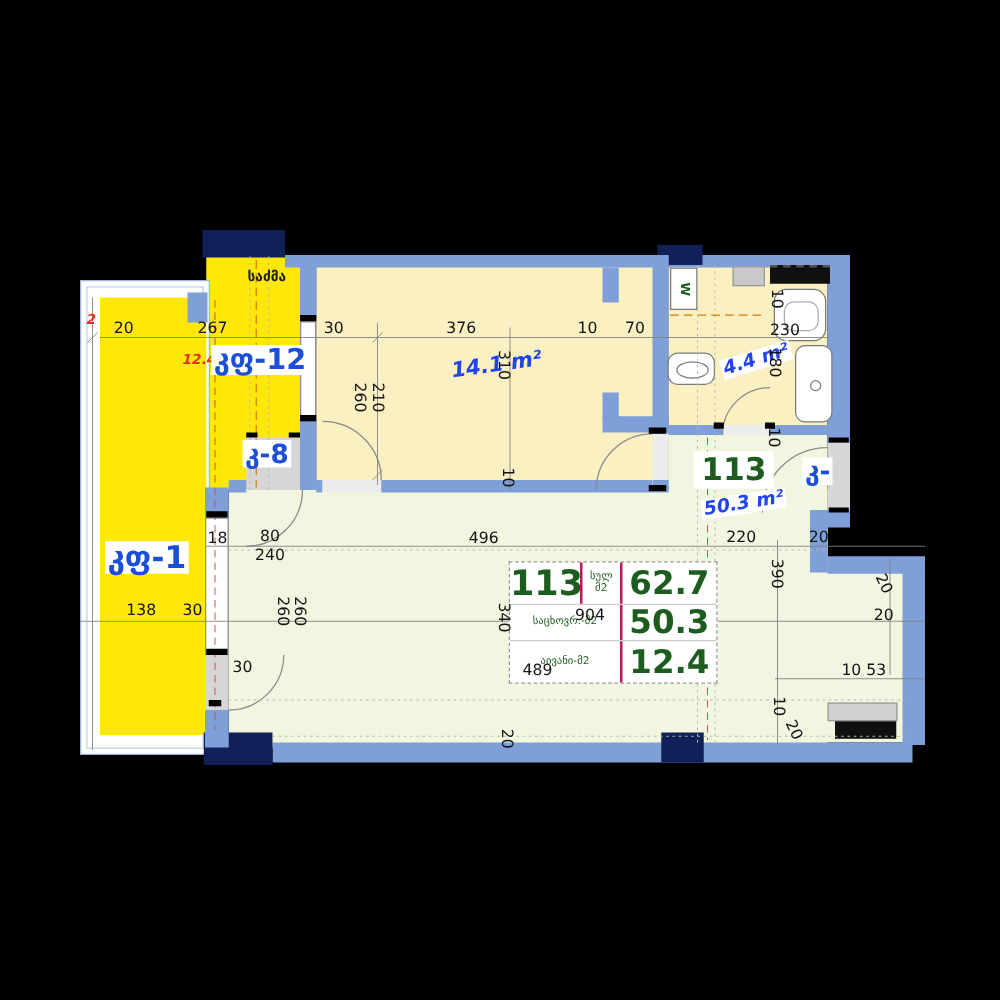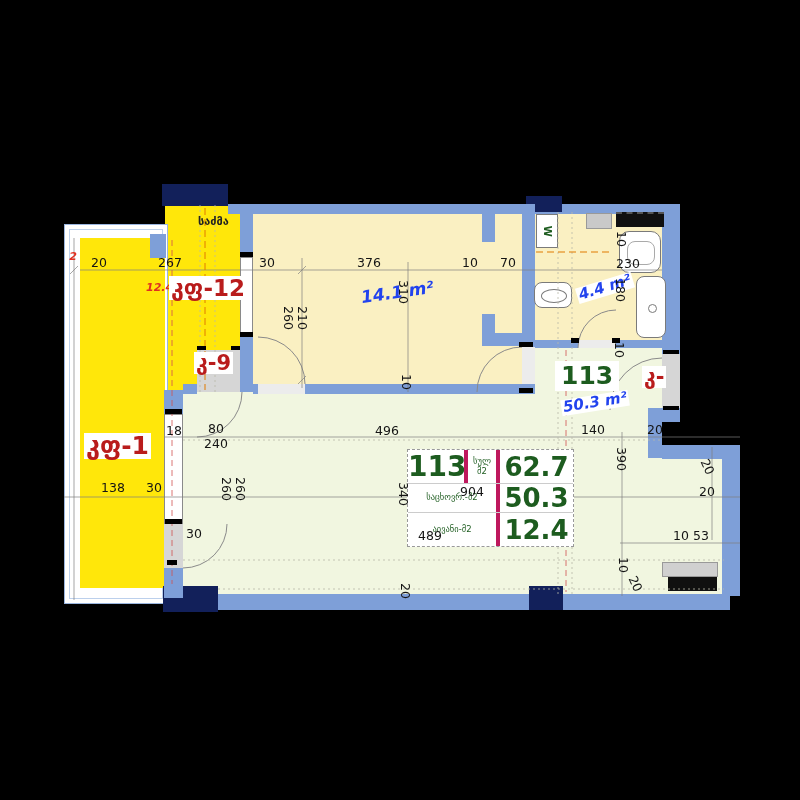--- a/index.html
+++ b/index.html
@@ -12,30 +12,30 @@
   .win{position:absolute;background:#fff;border:1px solid #8a8a8a;box-sizing:border-box;z-index:2;}
   .door{position:absolute;background:#d6d6d6;z-index:2;}
   .opening{position:absolute;background:#ececec;z-index:2;}
   .tick{position:absolute;background:#000;z-index:4;}
   .fixture{position:absolute;background:#fff;border:1px solid #7a7a7a;box-sizing:border-box;z-index:2;}
   .gray-box{position:absolute;background:#c9c9c9;border:1px solid #999;box-sizing:border-box;z-index:2;}
   .vent{position:absolute;background:#101010;z-index:2;}
   svg.lines{position:absolute;left:0;top:0;z-index:3;pointer-events:none;}
   .dim{position:absolute;font-size:12.5px;color:#141414;white-space:nowrap;z-index:7;line-height:1;}
   .dim.red{color:#e03020;font-style:italic;font-size:11px;font-weight:bold;}
-  .lbl{position:absolute;font-weight:bold;color:#b91c1c;line-height:1.05;z-index:7;white-space:nowrap;}
+  .lbl{position:absolute;font-weight:bold;color:#1d4ed8;line-height:1.05;z-index:7;white-space:nowrap;}
   .white-bg{background:#fff;padding:0 2px;}
   .blue{color:#2243ee;font-style:italic;}
   .green{color:#1d5c1f;}
   #area-table{position:absolute;left:407px;top:449px;width:167px;background:#fff;
               border:1px dashed #999;box-sizing:border-box;z-index:6;}
   .t-row{display:grid;align-items:center;}
   .t-row + .t-row{border-top:1px solid #ccc;}
   .t-cell{text-align:center;}
-  .t-cell.vline{border-left:4px solid #be185d;height:100%;display:flex;align-items:center;justify-content:center;}
+  .t-cell.vline{border-left:2px solid #be185d;height:100%;display:flex;align-items:center;justify-content:center;}
   .num-big{font-size:26px;font-weight:bold;color:#1d5c1f;line-height:1;}
   .num-unit{font-size:28px;font-weight:bold;color:#1d5c1f;line-height:1;}
   .small-lbl{font-size:8.5px;color:#1d5c1f;line-height:1.15;}
   .oval{border:1px solid #7a7a7a;border-radius:50%;}
 </style>
 </head>
 <body>
 
 <div id="plan">
 
@@ -153,21 +153,21 @@
   <div class="tick" style="left:612px;top:338px;width:8px;height:5px;"></div>
   <div class="tick" style="left:165px;top:409px;width:17px;height:5px;"></div>
   <div class="tick" style="left:165px;top:519px;width:17px;height:5px;"></div>
   <div class="tick" style="left:167px;top:560px;width:10px;height:5px;"></div>
   <div class="tick" style="left:663px;top:350px;width:16px;height:4px;"></div>
   <div class="tick" style="left:663px;top:406px;width:16px;height:4px;"></div>
 
   <span class="lbl" style="left:198px;top:216px;font-size:11px;color:#222;">საძმა</span>
   <span class="dim red" style="left:146px;top:282px;">12.4</span>
   <span class="lbl white-bg" style="left:169px;top:276px;font-size:23px;">კფ-12</span>
-  <span class="lbl white-bg" style="left:194px;top:352px;font-size:21px;">კ-9</span>
+  <span class="lbl white-bg" style="left:194px;top:352px;font-size:21px;">კ-8</span>
   <span class="lbl white-bg" style="left:84px;top:433px;font-size:25px;">კფ-1</span>
   <span class="lbl white-bg" style="left:642px;top:366px;font-size:21px;">კ-</span>
   <span class="lbl blue" style="left:361px;top:284px;font-size:17px;transform:rotate(-8deg);">14.1 m²</span>
   <span class="lbl blue white-bg" style="left:576px;top:280px;font-size:15px;transform:rotate(-17deg);">4.4 m²</span>
   <span class="lbl green white-bg" style="left:555px;top:361px;font-size:25px;padding:2px 6px;">113</span>
   <span class="lbl blue white-bg" style="left:561px;top:395px;font-size:15px;transform:rotate(-9deg);">50.3 m²</span>
 
   <div id="area-table">
     <div class="t-row" style="grid-template-columns:56px 32px 1fr;height:33px;">
       <div class="t-cell num-unit">113</div>
@@ -202,21 +202,21 @@
       <span class="dim" style="left: 619px; top: 350px; transform: translate(-50%, -50%) rotate(90deg);">10</span>
       <span class="dim" style="left: 288px; top: 318px; transform: translate(-50%, -50%) rotate(90deg);">260</span>
       <span class="dim" style="left: 302px; top: 318px; transform: translate(-50%, -50%) rotate(90deg);">210</span>
       <span class="dim" style="left: 403px; top: 292px; transform: translate(-50%, -50%) rotate(90deg);">310</span>
       <span class="dim" style="left: 406px; top: 382px; transform: translate(-50%, -50%) rotate(90deg);">10</span>
       <span class="dim red" style="left: 73px; top: 256px; transform: translate(-50%, -50%);">2</span>
       <span class="dim" style="left: 174px; top: 431px; transform: translate(-50%, -50%);">18</span>
       <span class="dim" style="left: 216px; top: 429px; transform: translate(-50%, -50%);">80</span>
       <span class="dim" style="left: 216px; top: 444px; transform: translate(-50%, -50%);">240</span>
       <span class="dim" style="left: 387px; top: 431px; transform: translate(-50%, -50%);">496</span>
-      <span class="dim" style="left: 593px; top: 430px; transform: translate(-50%, -50%);">140</span>
+      <span class="dim" style="left: 593px; top: 430px; transform: translate(-50%, -50%);">220</span>
       <span class="dim" style="left: 655px; top: 430px; transform: translate(-50%, -50%);">20</span>
       <span class="dim" style="left: 226px; top: 489px; transform: translate(-50%, -50%) rotate(90deg);">260</span>
       <span class="dim" style="left: 240px; top: 489px; transform: translate(-50%, -50%) rotate(90deg);">260</span>
       <span class="dim" style="left: 194px; top: 534px; transform: translate(-50%, -50%);">30</span>
       <span class="dim" style="left: 113px; top: 488px; transform: translate(-50%, -50%);">138</span>
       <span class="dim" style="left: 154px; top: 488px; transform: translate(-50%, -50%);">30</span>
       <span class="dim" style="left: 403px; top: 494px; transform: translate(-50%, -50%) rotate(90deg);">340</span>
       <span class="dim" style="left: 432px; top: 492px; transform: translate(-50%, -50%); margin-left: 40px;">904</span>
       <span class="dim" style="left: 430px; top: 536px; transform: translate(-50%, -50%);">489</span>
       <span class="dim" style="left: 621px; top: 459px; transform: translate(-50%, -50%) rotate(90deg);">390</span>

